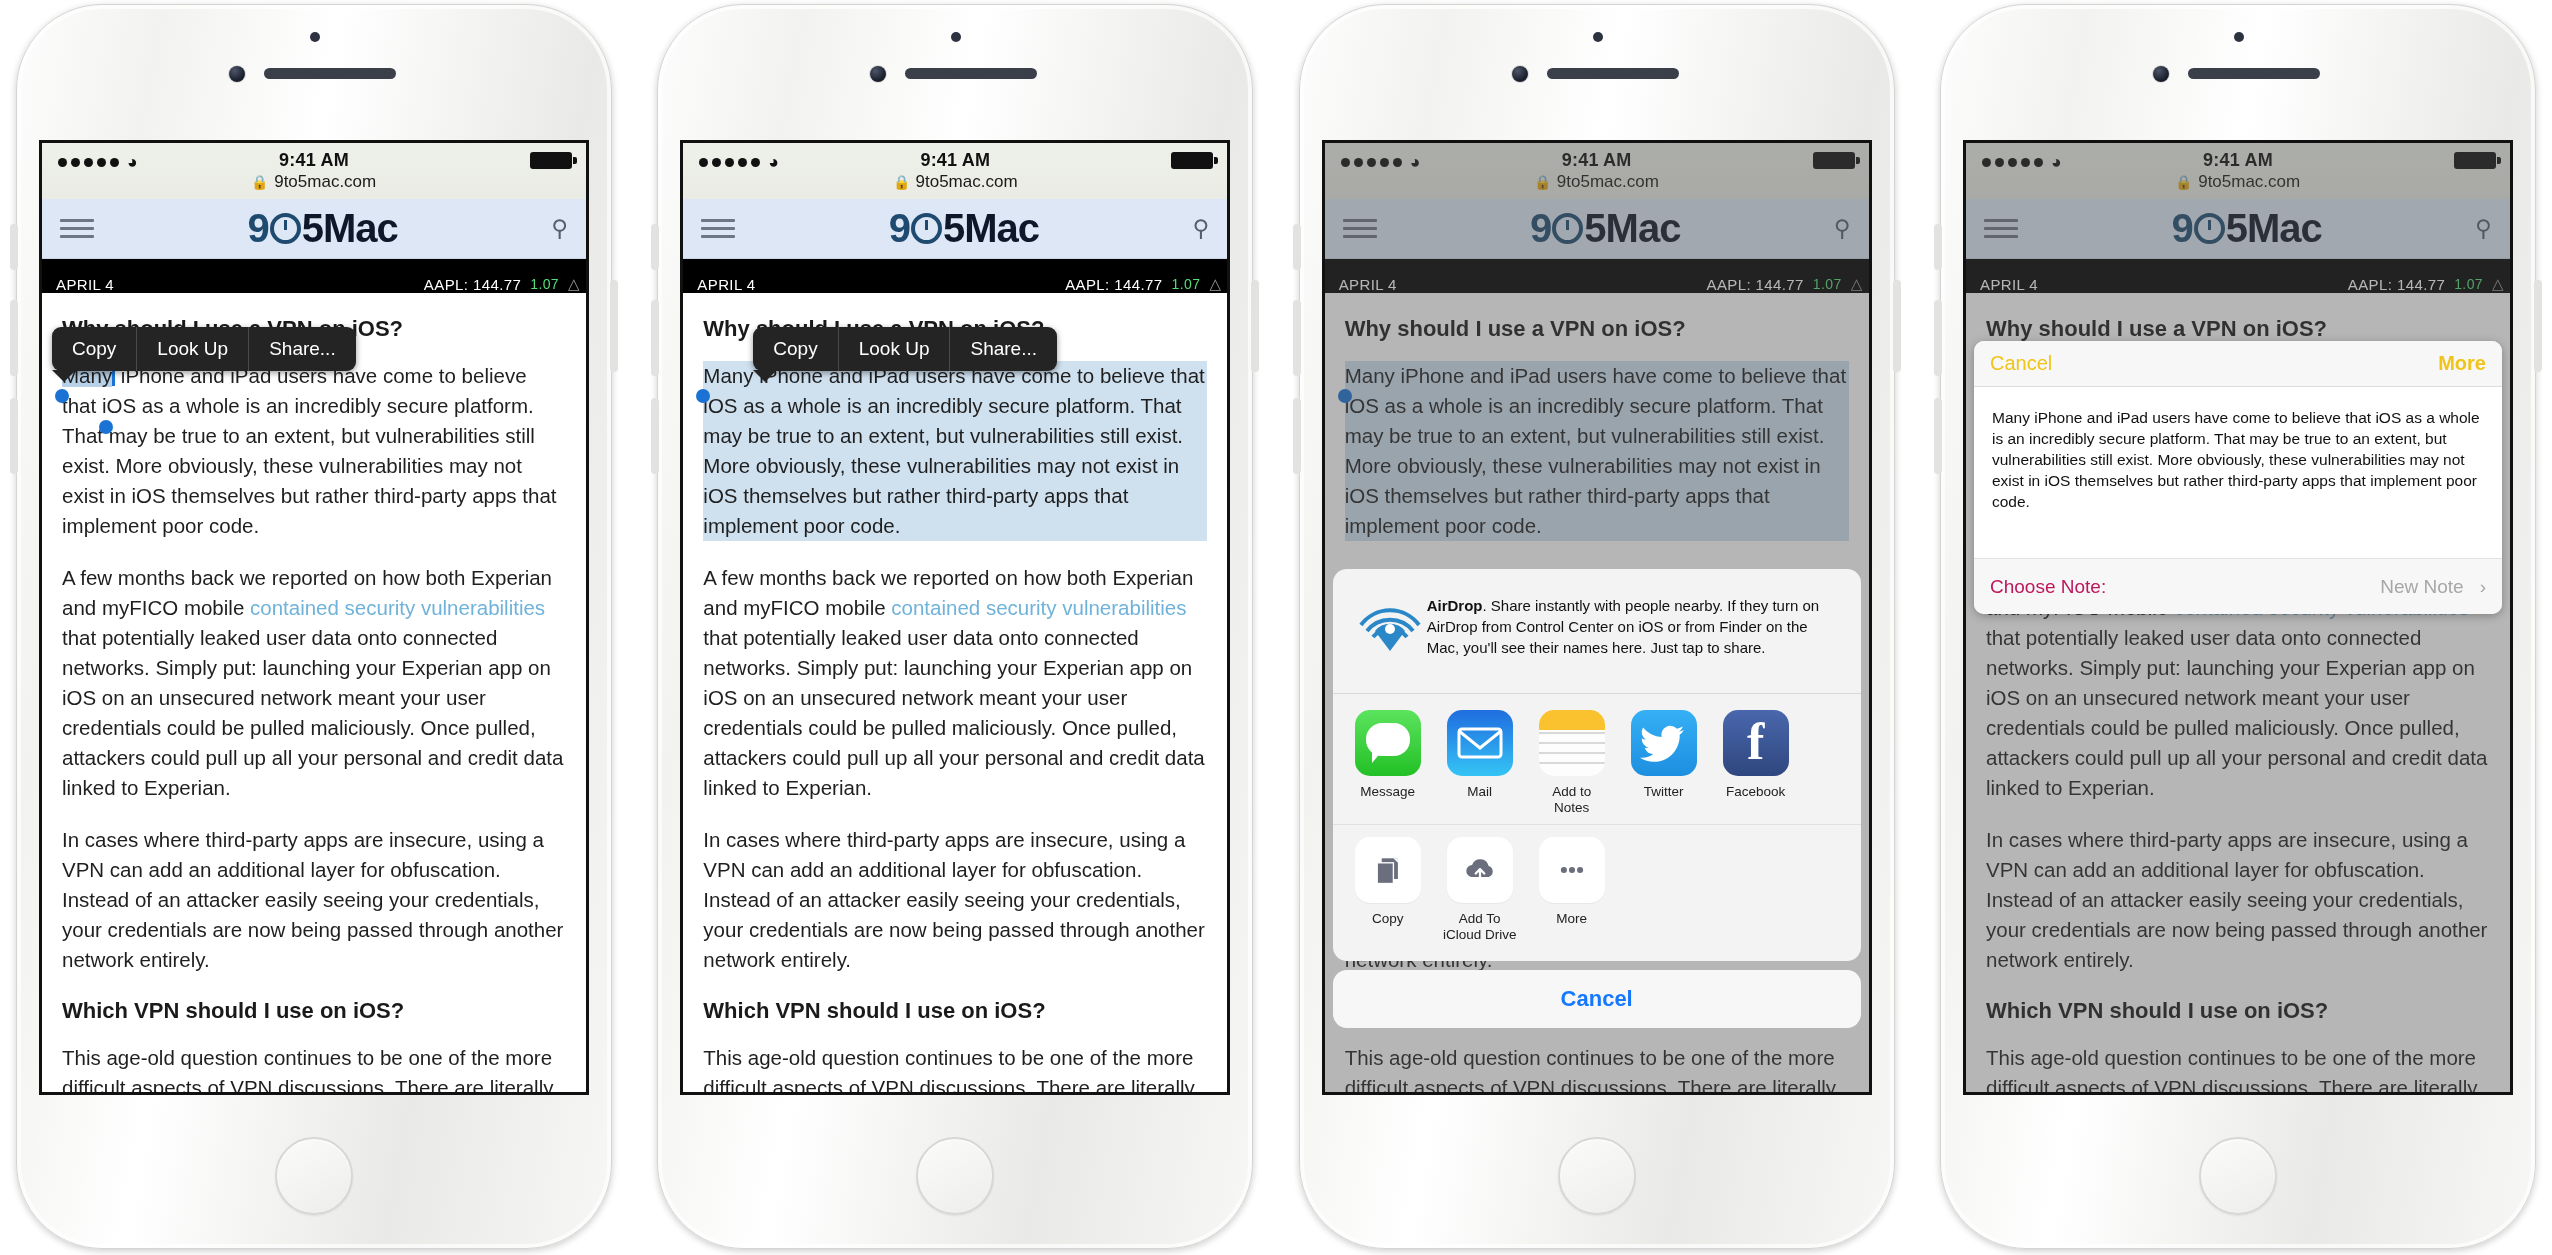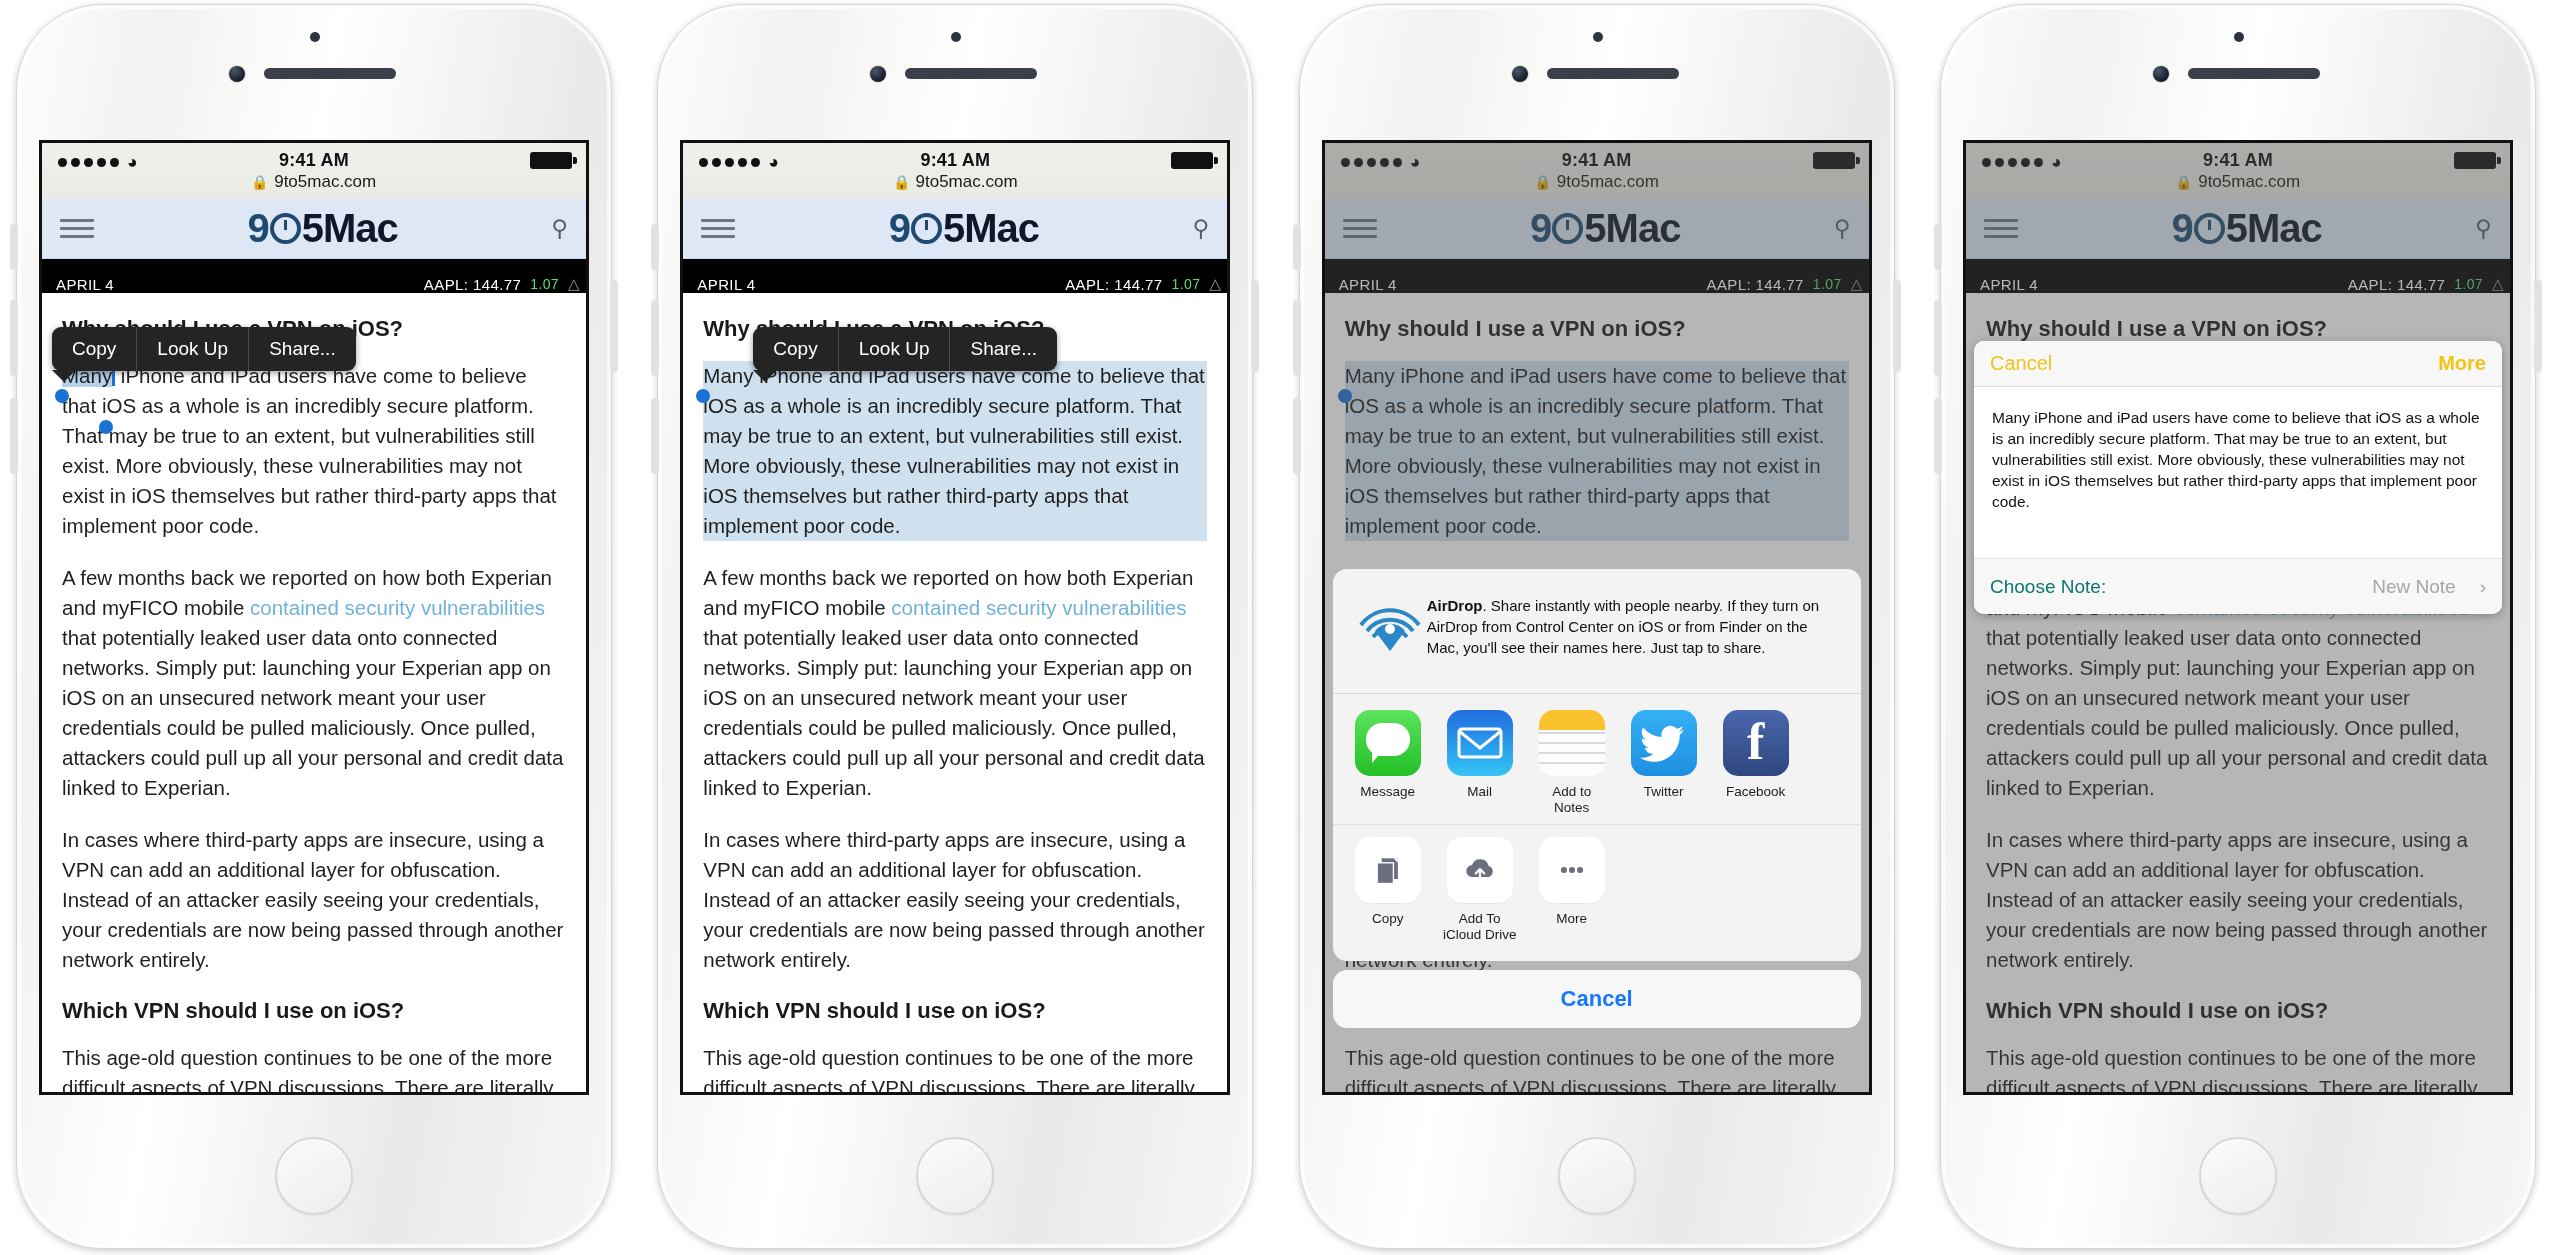--- a/index.html
+++ b/index.html
@@ -273,22 +273,22 @@
   .nd-cancel{ color:#f0c419; font-size:20px; }
   .nd-save{ color:#f0c419; font-size:20px; font-weight:bold; }
   .nd-body{
     background:#fff; padding:20px 18px 46px 18px;
     font-size:15.5px; line-height:21px; color:#111;
   }
   .nd-foot{
     height:56px; display:flex; align-items:center; justify-content:space-between;
     padding:0 16px; background:#f7f7f7; border-top:1px solid #e2e2e2;
   }
-  .nd-choose{ font-size:19px; color:#0f766e; }
-  .nd-new{ font-size:19px; color:#a7a7a7; display:flex; align-items:center; gap:24px; }
+  .nd-choose{ font-size:19px; color:#be185d; }
+  .nd-new{ font-size:19px; color:#a7a7a7; display:flex; align-items:center; gap:16px; }
 </style>
 </head>
 <body>
 
 <div class="stage">
 
   <div class="phone">
     <div class="body-shell"></div>
     <div class="band btn-left1"></div>
     <div class="band btn-left2"></div>

